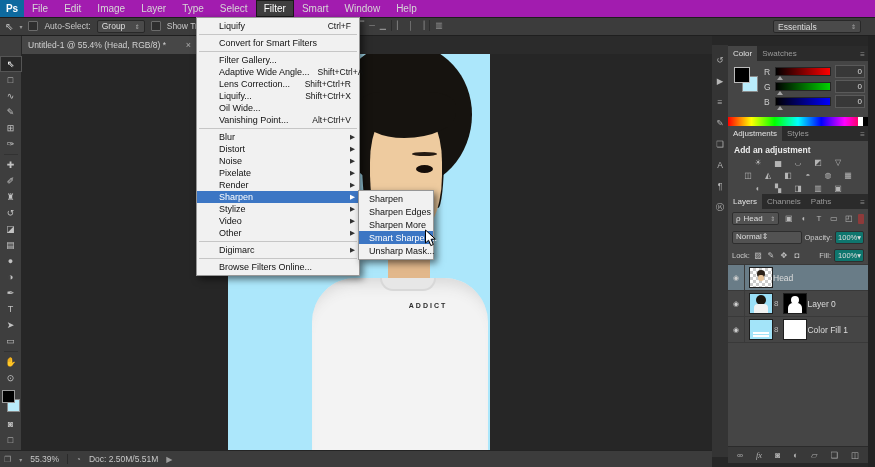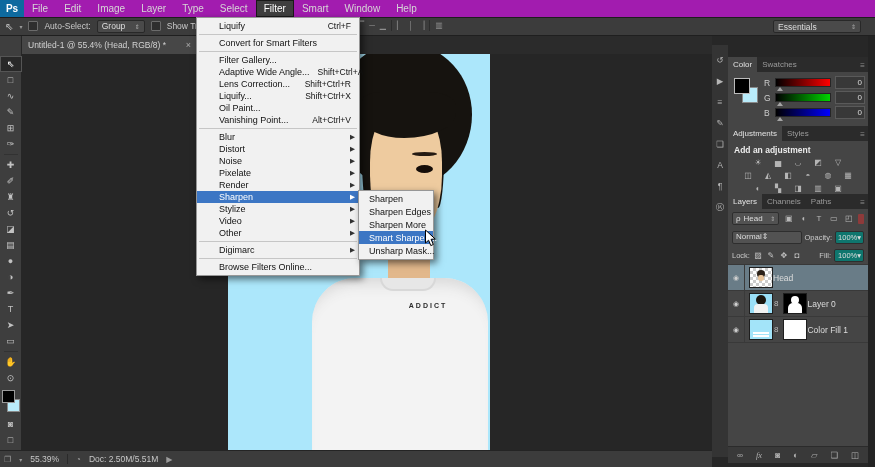--- a/index.html
+++ b/index.html
@@ -77,21 +77,21 @@
              display:flex;flex-direction:column;align-items:center;gap:7px;padding-top:8px;box-sizing:border-box}
   .dockic{width:13px;height:14px;color:#b5b5b5;font-size:8.5px;text-align:center;line-height:14px}
   #panels{position:absolute;left:16px;top:9px;width:140px;height:422px}
   .panel{position:absolute;left:0;width:140px}
   .panel-tabs{height:15px;background:#2b2b2b;display:flex;align-items:flex-end}
   .ptab{font-size:8px;color:#9a9a9a;padding:2px 5px 2px;line-height:11px;white-space:nowrap}
   .ptab.active{background:#454545;color:#e2e2e2}
   .pmenu{margin-left:auto;color:#8d8d8d;font-size:8px;padding:0 3px 2px}
   .panel-body{background:#454545;position:relative}
   
-  #colorpanel{top:12px;height:81px}
+  #colorpanel{top:1px;height:81px}
   #colorbody{height:66px}
   .fgbox{position:absolute;left:6px;top:6px;width:14px;height:14px;background:#000;border:1px solid #bbb;z-index:2}
   .bgbox{position:absolute;left:14px;top:15px;width:14px;height:14px;background:#b9ecfb;border:1px solid #8a8a8a}
   #colorchannels{position:absolute;left:36px;top:2px;right:3px}
   .chrow{display:flex;align-items:center;gap:4px;height:13px;margin-top:2px}
   .chlabel{width:7px;font-size:8.5px;color:#ccc}
   .chtrack{flex:1;height:7px;border:1px solid #262626;position:relative}
   .chmark{position:absolute;left:1px;bottom:-5px;width:0;height:0;border-left:3px solid transparent;
           border-right:3px solid transparent;border-bottom:4px solid #a5a5a5}
   .chval{width:26px;height:11px;background:#383838;border:1px solid #5a5a5a;color:#ddd;font-size:8px;
@@ -478,21 +478,21 @@
       </div>
       <div class="mitem">
         <span class="mlabel">Lens Correction...</span>
         <span class="mshortcut">Shift+Ctrl+R</span>
       </div>
       <div class="mitem">
         <span class="mlabel">Liquify...</span>
         <span class="mshortcut">Shift+Ctrl+X</span>
       </div>
       <div class="mitem">
-        <span class="mlabel">Oil Paint...</span>
+        <span class="mlabel">Oil Wide...</span>
       </div>
       <div class="mitem">
         <span class="mlabel">Vanishing Point...</span>
         <span class="mshortcut">Alt+Ctrl+V</span>
       </div>
       <div class="mdiv"></div>
       <div class="mitem">
         <span class="mlabel">Blur</span>
         <span class="marrow">▶</span>
       </div>

